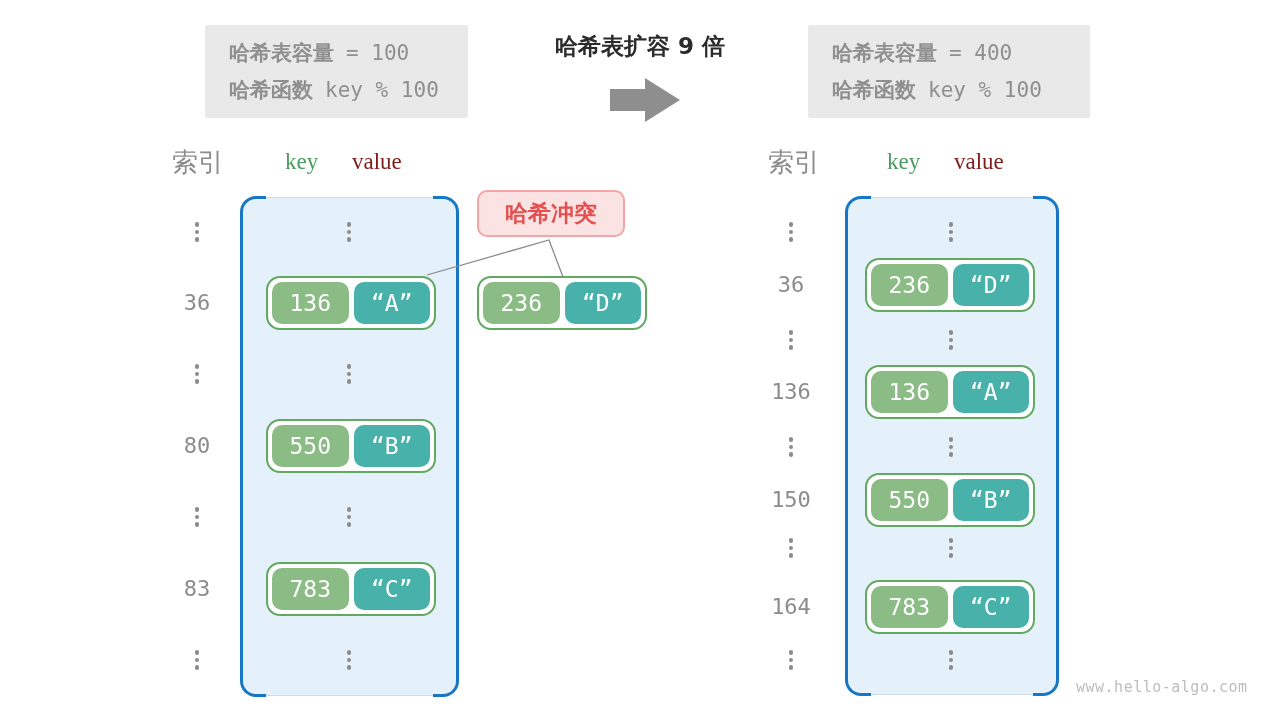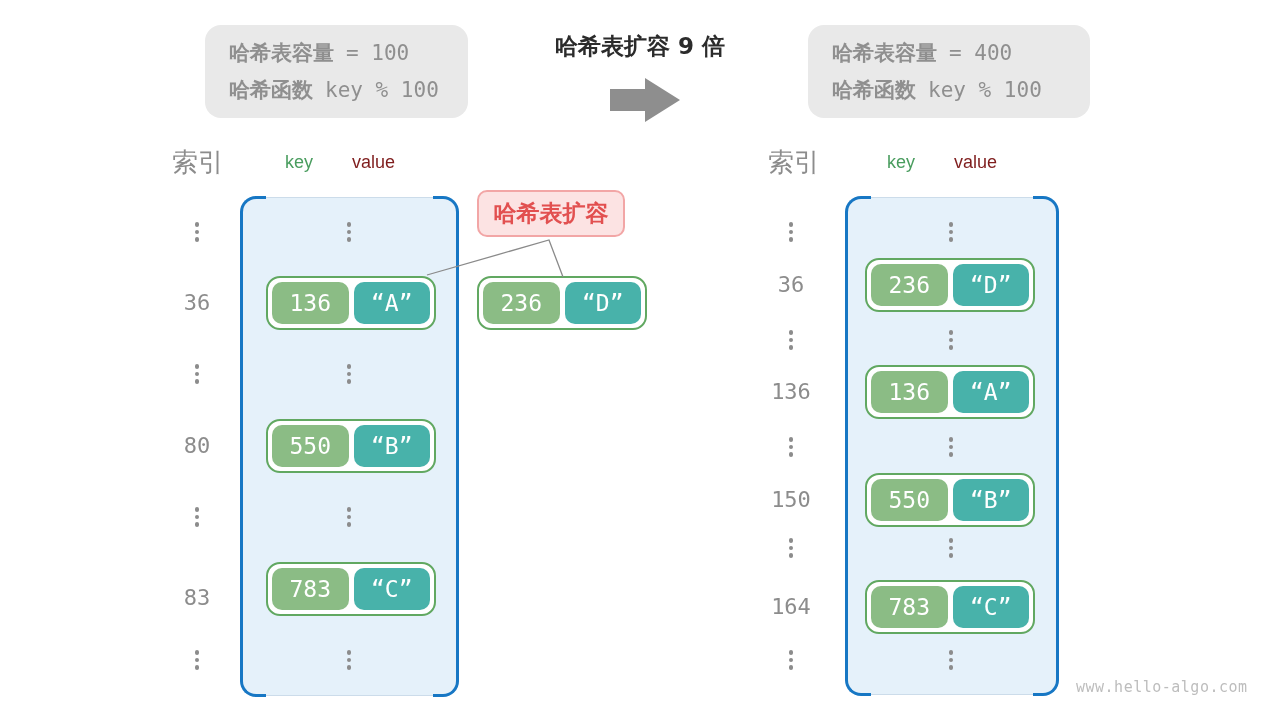--- a/index.html
+++ b/index.html
@@ -1,33 +1,33 @@
 <!DOCTYPE html>
 <html><head>
 <meta charset="utf-8">
 <style>
   html,body{margin:0;padding:0;background:#ffffff;}
   .canvas{position:relative;width:1280px;height:720px;background:#ffffff;overflow:hidden;
           font-family:"DejaVu Sans",sans-serif;}
 
   
-  .infobox{position:absolute;background:#e9e9e9;border-radius:16px;color:#8f8f8f;
+  .infobox{position:absolute;background:#e9e9e9;border-radius:2px;color:#8f8f8f;
            display:flex;flex-direction:column;justify-content:center;gap:9px;
            padding:12px 18px 12px 24px;box-sizing:border-box;}
   .infoline{display:flex;align-items:baseline;gap:12px;font-size:21px;white-space:nowrap;}
   .infoline .lbl{font-weight:bold;}
   .infoline .val{font-family:"DejaVu Sans Mono",monospace;}
 
   .title-center{position:absolute;left:490px;top:31px;width:300px;text-align:center;
                 font-size:23px;font-weight:bold;color:#2b2b2b;white-space:nowrap;}
 
   
   .hdr{position:absolute;top:148px;line-height:28px;white-space:nowrap;}
   .hdr-cjk{font-size:26px;color:#8c8c8c;}
-  .hdr-mono{font-family:Liberation Sans, sans-serif;font-size:18px;}
+  .hdr-mono{font-family:Liberation Serif, serif;font-size:23px;}
   .hdr-key{color:#4a9d5f;}
   .hdr-value{color:#7f1d1d;}
 
   
   .container{position:absolute;background:#e5f1fa;border:1px solid #ccdcea;
              border-radius:16px;box-sizing:border-box;}
   .bracket{position:absolute;top:-2px;bottom:-2px;width:26px;pointer-events:none;box-sizing:border-box;}
   .bracket.left{left:-2px;border:3.5px solid #1777c4;border-right:none;border-radius:16px 0 0 16px;}
   .bracket.right{right:-2px;border:3.5px solid #1777c4;border-left:none;border-radius:0 16px 16px 0;}
 
@@ -102,21 +102,21 @@
     <div class="bracket right"></div>
   </div>
 
   <div class="container" style="left:846px;top:197px;width:212px;height:498px;">
     <div class="bracket left"></div>
     <div class="bracket right"></div>
   </div>
 
   <div class="idx" style="left:165px;top:289px;">36</div>
   <div class="idx" style="left:165px;top:432px;">80</div>
-  <div class="idx" style="left:165px;top:575px;margin-top:9px;">83</div>
+  <div class="idx" style="left:165px;top:575px;">83</div>
 
   <div class="idx" style="left:759px;top:271px;">36</div>
   <div class="idx" style="left:759px;top:378px;">136</div>
   <div class="idx" style="left:759px;top:486px;">150</div>
   <div class="idx" style="left:759px;top:593px;">164</div>
 
   <div class="dots" style="left:194px;top:222px;">
       <i></i>
       <i></i>
       <i></i>
@@ -241,17 +241,17 @@
     <div class="cell val">“B”</div>
   </div>
   <div class="pair" style="left:865px;top:580px;">
     <div class="cell key">783</div>
     <div class="cell val">“C”</div>
   </div>
 
   <svg class="overlay" width="1280" height="720">
     <polyline points="427,275 549,240 563,277" fill="none" stroke="#8a8a8a" stroke-width="1.3"></polyline>
   </svg>
-  <div class="conflict">哈希表扩容</div>
+  <div class="conflict">哈希冲突</div>
 
   <div class="watermark">www.hello-algo.com</div>
 
 </div>
 
 </body></html>

